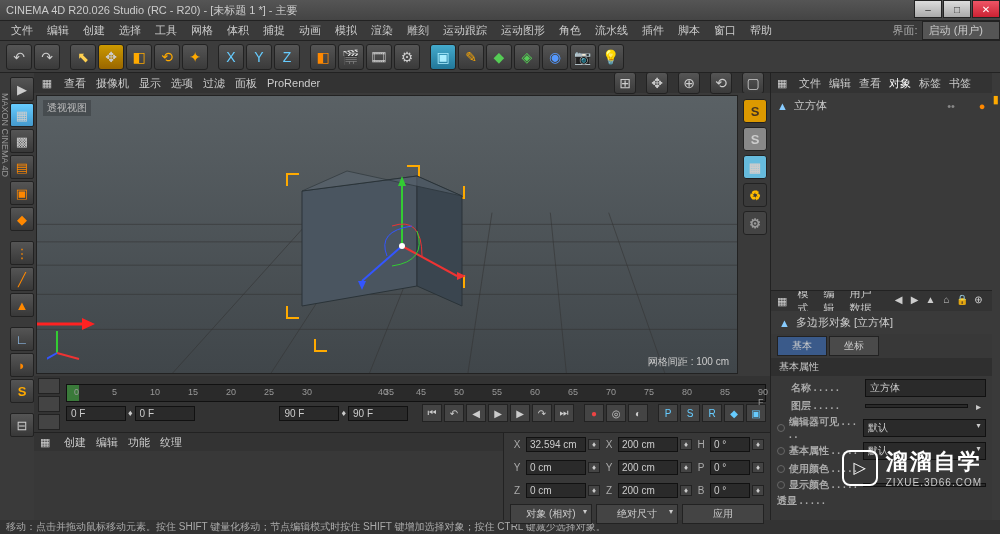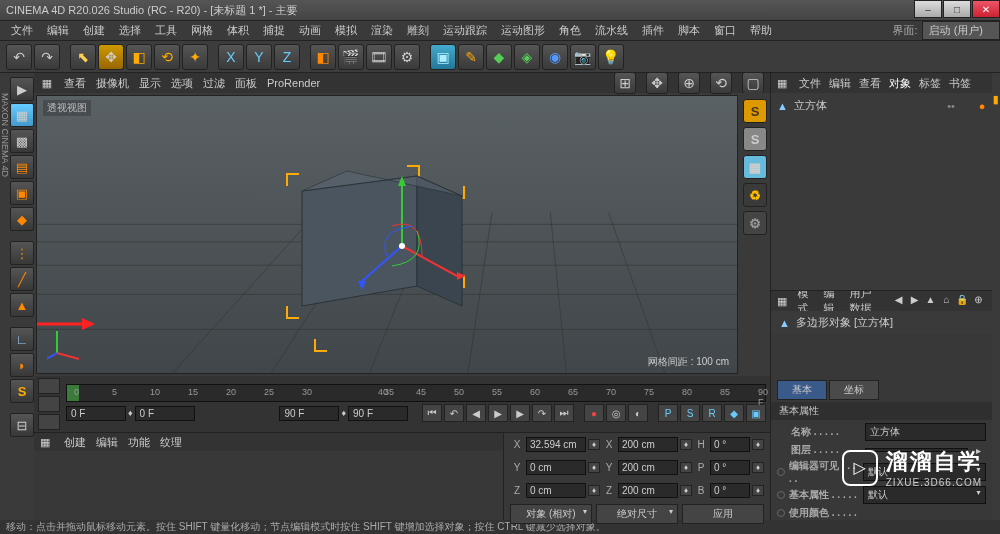--- a/index.html
+++ b/index.html
@@ -60,21 +60,21 @@
 .panel-tabs { height: 20px; display: flex; align-items: center; gap: 8px; padding: 0 6px; background: #333; font-size: 11px; }
 .panel-tabs .ptab.active { color: #fff; }
 .obj-tree { flex: 1; background: #3a3a3a; padding: 4px; }
 .obj-row { display: flex; align-items: center; gap: 6px; padding: 1px 2px; }
 .attr-panel { flex: 1; display: flex; flex-direction: column; overflow: hidden; }
 .attr-head { height: 20px; display: flex; align-items: center; gap: 10px; padding: 0 6px; background: #333; }
 .attr-icons { margin-left: auto; display: flex; gap: 2px; }
 .attr-icons .ai { width: 14px; height: 14px; font-size: 10px; text-align: center; }
 .attr-title { padding: 4px 8px; background: #3a3a3a; display: flex; align-items: center; gap: 6px; }
 .attr-tabs { display: flex; gap: 2px; padding: 2px 6px; }
-.attr-tab { padding: 2px 14px; background: #4a4a4a; border: 1px solid #222; font-size: 10px; margin-top: 44px; }
+.attr-tab { padding: 2px 14px; background: #4a4a4a; border: 1px solid #222; font-size: 10px; }
 .attr-tab.active { background: #3a5a8a; }
 .attr-section { padding: 2px 8px; background: #2f2f2f; font-size: 10px; }
 .attr-rows { padding: 2px 6px; }
 .attr-row { display: flex; align-items: center; gap: 4px; padding: 1px 0; font-size: 10px; }
 .attr-row .dot { width: 8px; height: 8px; border-radius: 50%; border: 1px solid #666; }
 .attr-row .albl { width: 70px; color: #aaa; font-weight: bold; }
 .attr-row .aval { flex: 1; background: #2a2a2a; border: 1px solid #111; padding: 1px 4px; position: relative; }
 .attr-row .aval.sel::after { content: "▾"; position: absolute; right: 4px; font-size: 8px; }
 .watermark { position: absolute; right: 18px; bottom: 46px; display: flex; align-items: center; gap: 8px; color: #fff; pointer-events: none; }
 .watermark .wlogo { width: 36px; height: 36px; border: 2px solid #fff; border-radius: 8px; display: flex; align-items: center; justify-content: center; font-size: 16px; }

